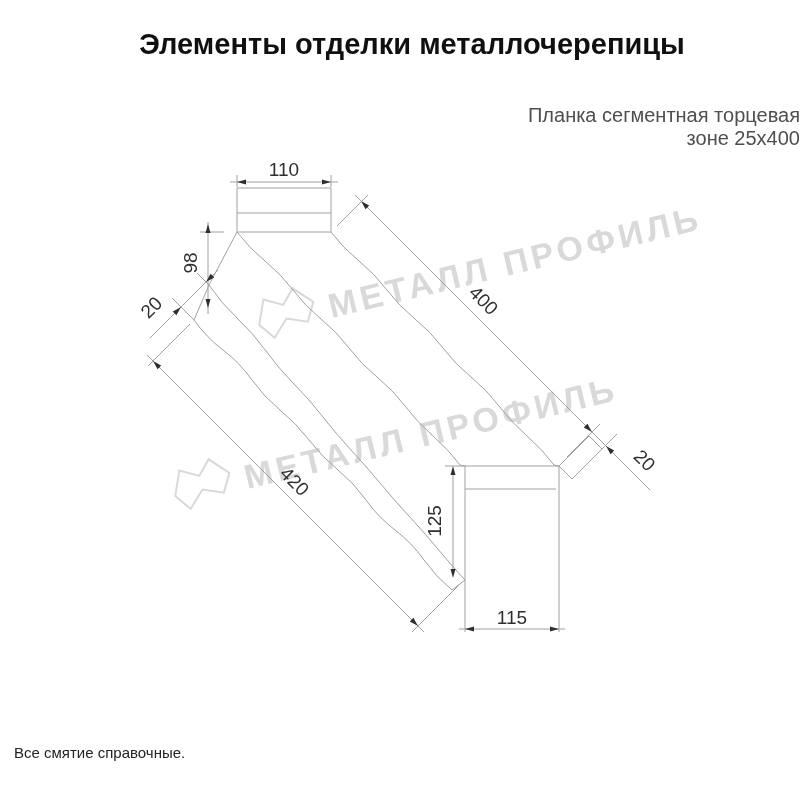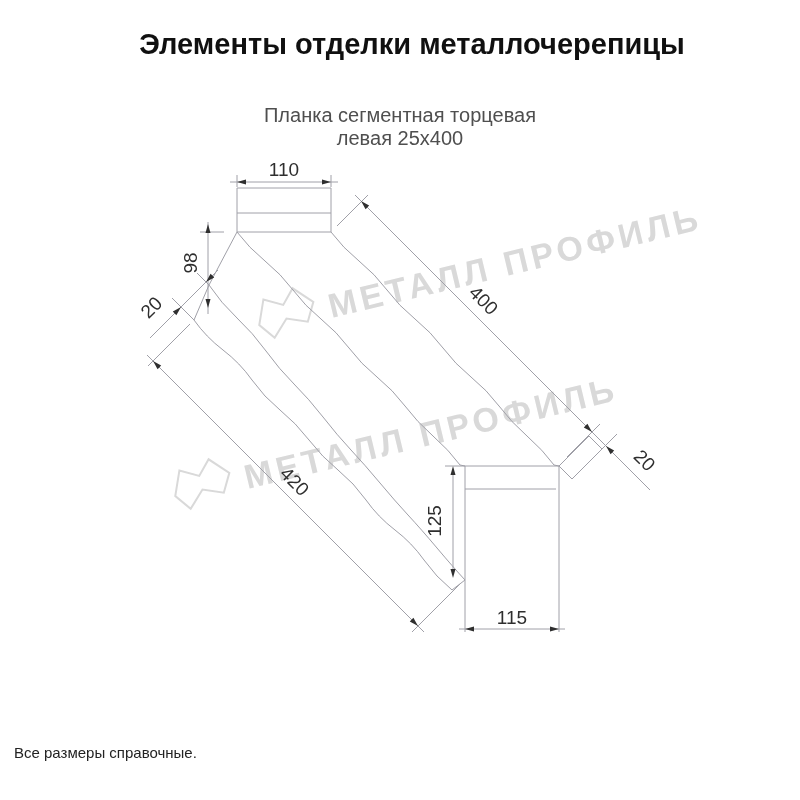--- a/index.html
+++ b/index.html
@@ -4,21 +4,21 @@
 <style>
   :root{
     --bg:#ffffff; --line:#a0a0a8; --dim-text:#2e2e2e; --arrow:#2f2f2f;
     --watermark:#d9d9d9; --title:#101010; --subtitle:#4f4f4f; --footer:#232323;
   }
   html,body{margin:0;padding:0;background:#fff;}
   .page{position:relative;width:800px;height:800px;background:var(--bg);overflow:hidden;
         font-family:"Liberation Sans","DejaVu Sans",sans-serif;}
   .title{position:absolute;top:28px;left:0;width:800px;text-align:center;
          font-size:29px;font-weight:bold;color:var(--title);letter-spacing:0px;padding-left:12px;}
-  .subtitle{position:absolute;top:104px;left:0;width:800px;text-align:center;
+  .subtitle{position:absolute;top:104px;left:0;width:800px;text-align:right;
             font-size:20px;color:var(--subtitle);line-height:23px;}
   .footer{position:absolute;left:14px;top:741px;font-size:15px;color:var(--footer);line-height:23px;}
   svg.drawing{position:absolute;left:0;top:0;}
   .dline{stroke:var(--line);stroke-width:1;fill:none;}
   .dimline{stroke:var(--line);stroke-width:1;fill:none;}
   .arrow{fill:var(--arrow);stroke:none;}
   .dimtext{font-family:"Liberation Sans","DejaVu Sans",sans-serif;font-size:19px;
            fill:var(--dim-text);text-anchor:middle;}
   .wmtext{font-family:"Liberation Sans","DejaVu Sans",sans-serif;font-size:34px;font-weight:bold;
           letter-spacing:4px;fill:var(--watermark);}
@@ -26,21 +26,21 @@
 </style>
 </head>
 <body>
 
 <div class="page">
 
   <div class="title">Элементы отделки металлочерепицы</div>
 
   <div class="subtitle">
     <div>Планка сегментная торцевая</div>
-    <div>левая 25х400</div>
+    <div>зоне 25х400</div>
   </div>
 
   <svg class="drawing" width="800" height="800" viewBox="0 0 800 800">
 
     <g>
       <g transform="translate(262,345) rotate(-13.5)">
         <path class="wmlogo" transform="translate(0,-50)" d="M2,30 L12,6 L30,16 L43,2 L60,20 L50,38 L30,30 L14,46 Z"></path>
         <text class="wmtext" x="74" y="-10">МЕТАЛЛ ПРОФИЛЬ</text>
       </g>
     </g>
@@ -133,16 +133,16 @@
       <g>
         <line class="dimline" x1="459" y1="629" x2="565" y2="629"></line>
         <polygon class="arrow" points="465,629 474,626.5 474,631.5"></polygon>
         <polygon class="arrow" points="559,629 550,626.5 550,631.5"></polygon>
         <text class="dimtext" x="512" y="624">115</text>
       </g>
     </g>
   </svg>
 
   <div class="footer">
-    <div>Все размеры справочные.</div>
+    <div>Все смятие справочные.</div>
   </div>
 
 </div>
 
 </body></html>

